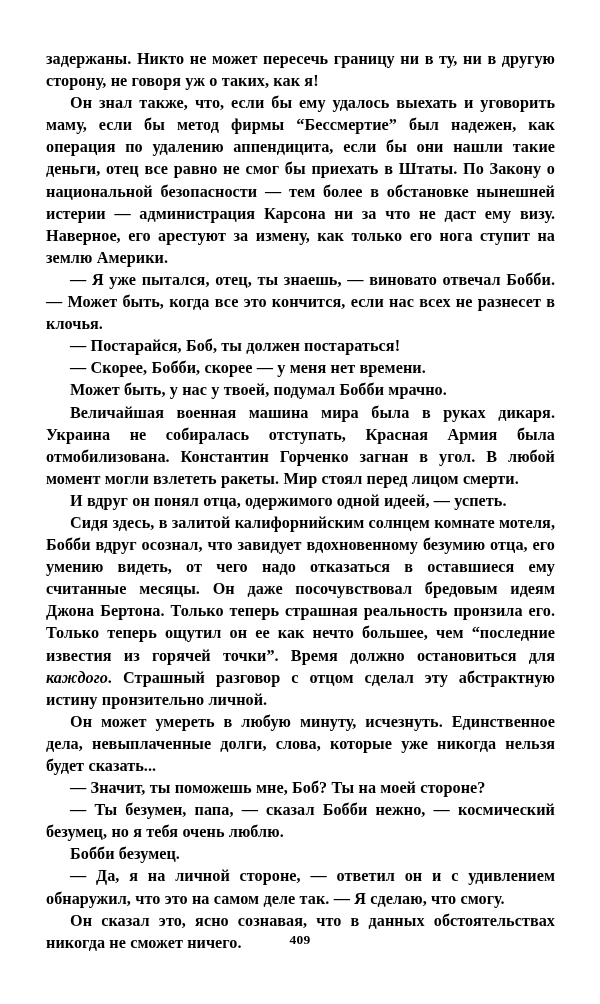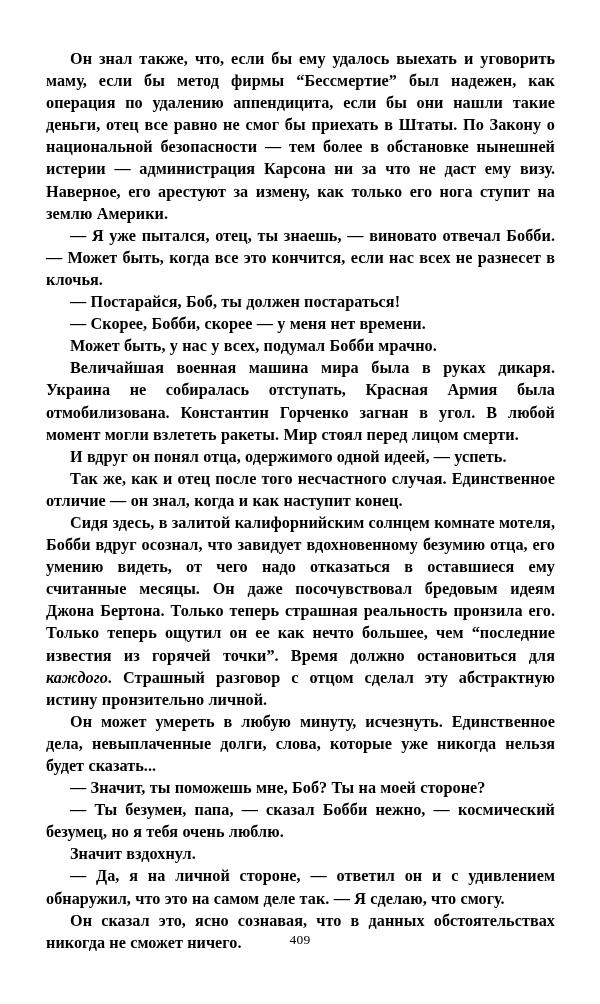--- a/index.html
+++ b/index.html
@@ -47,58 +47,58 @@
     font-style: italic;
     font-weight: bold;
   }
   .page-number {
     position: absolute;
     left: 0;
     right: 0;
     top: 932px;
     text-align: center;
     font-size: 13.5px;
-    font-weight: normal;
+    font-weight: bold;
     line-height: 16px;
     letter-spacing: 0.3px;
   }
 </style>
 </head>
 <body>
 
 <div class="page">
 
   <div class="text-column">
 
+    <p class="para no-indent">задержаны. Никто не может пересечь границу ни в ту, ни в другую сторону, не говоря уж о таких, как я!</p>
 
     <p class="para">Он знал также, что, если бы ему удалось выехать и уговорить маму, если бы метод фирмы “Бессмертие” был надежен, как операция по удалению аппендицита, если бы они нашли такие деньги,  отец все равно не смог бы приехать в Штаты. По Закону о национальной безопасности — тем более в обстановке нынешней истерии — администрация Карсона ни за что не даст ему визу. Наверное,  его арестуют за измену,  как только его нога ступит на землю Америки.</p>
 
     <p class="para">— Я уже пытался, отец, ты знаешь, — виновато отвечал Бобби. — Может быть, когда все это кончится, если нас всех не разнесет в клочья.</p>
 
     <p class="para">— Постарайся, Боб, ты должен постараться!</p>
 
     <p class="para">— Скорее, Бобби, скорее — у меня нет времени.</p>
 
-    <p class="para">Может быть, у нас у всех, подумал Бобби мрачно.</p>
+    <p class="para">Может быть, у нас у твоей, подумал Бобби мрачно.</p>
 
     <p class="para">Величайшая военная машина мира была в руках дикаря. Украина не собиралась отступать, Красная Армия была отмобилизована. Константин Горченко загнан в угол. В любой момент могли взлететь ракеты. Мир стоял перед лицом смерти.</p>
 
     <p class="para">И вдруг он понял отца, одержимого одной идеей, — успеть.</p>
 
-    <p class="para">Так же, как и отец после того несчастного случая. Единственное отличие — он знал, когда и как наступит конец.</p>
 
     <p class="para"><span>Сидя здесь, в залитой калифорнийским солнцем комнате мотеля, Бобби вдруг осознал, что завидует вдохновенному безумию отца, его умению видеть, от чего надо отказаться в оставшиеся ему считанные месяцы. Он даже посочувствовал бредовым идеям Джона Бертона. Только теперь страшная реальность пронзила его. Только теперь ощутил он ее как нечто большее, чем “последние известия из горячей точки”. Время должно остановиться для </span><em>каждого</em><span>. Страшный разговор с отцом сделал эту абстрактную истину пронзительно личной.</span></p>
 
     <p class="para">Он может умереть в любую минуту, исчезнуть. Единственное дела, невыплаченные долги, слова, которые уже никогда нельзя будет сказать...</p>
 
     <p class="para">— Значит, ты поможешь мне, Боб? Ты на моей стороне?</p>
 
     <p class="para">— Ты безумен, папа, — сказал Бобби нежно, — космический безумец, но я тебя очень люблю.</p>
 
-    <p class="para">Значит вздохнул.</p>
+    <p class="para">Бобби безумец.</p>
 
     <p class="para">— Да, я на личной стороне, — ответил он и с удивлением обнаружил, что это на самом деле так. — Я сделаю, что смогу.</p>
 
     <p class="para">Он сказал это, ясно сознавая, что в данных обстоятельствах никогда не сможет ничего.</p>
 
   </div>
 
   <div class="page-number">409</div>
 
 </div>

